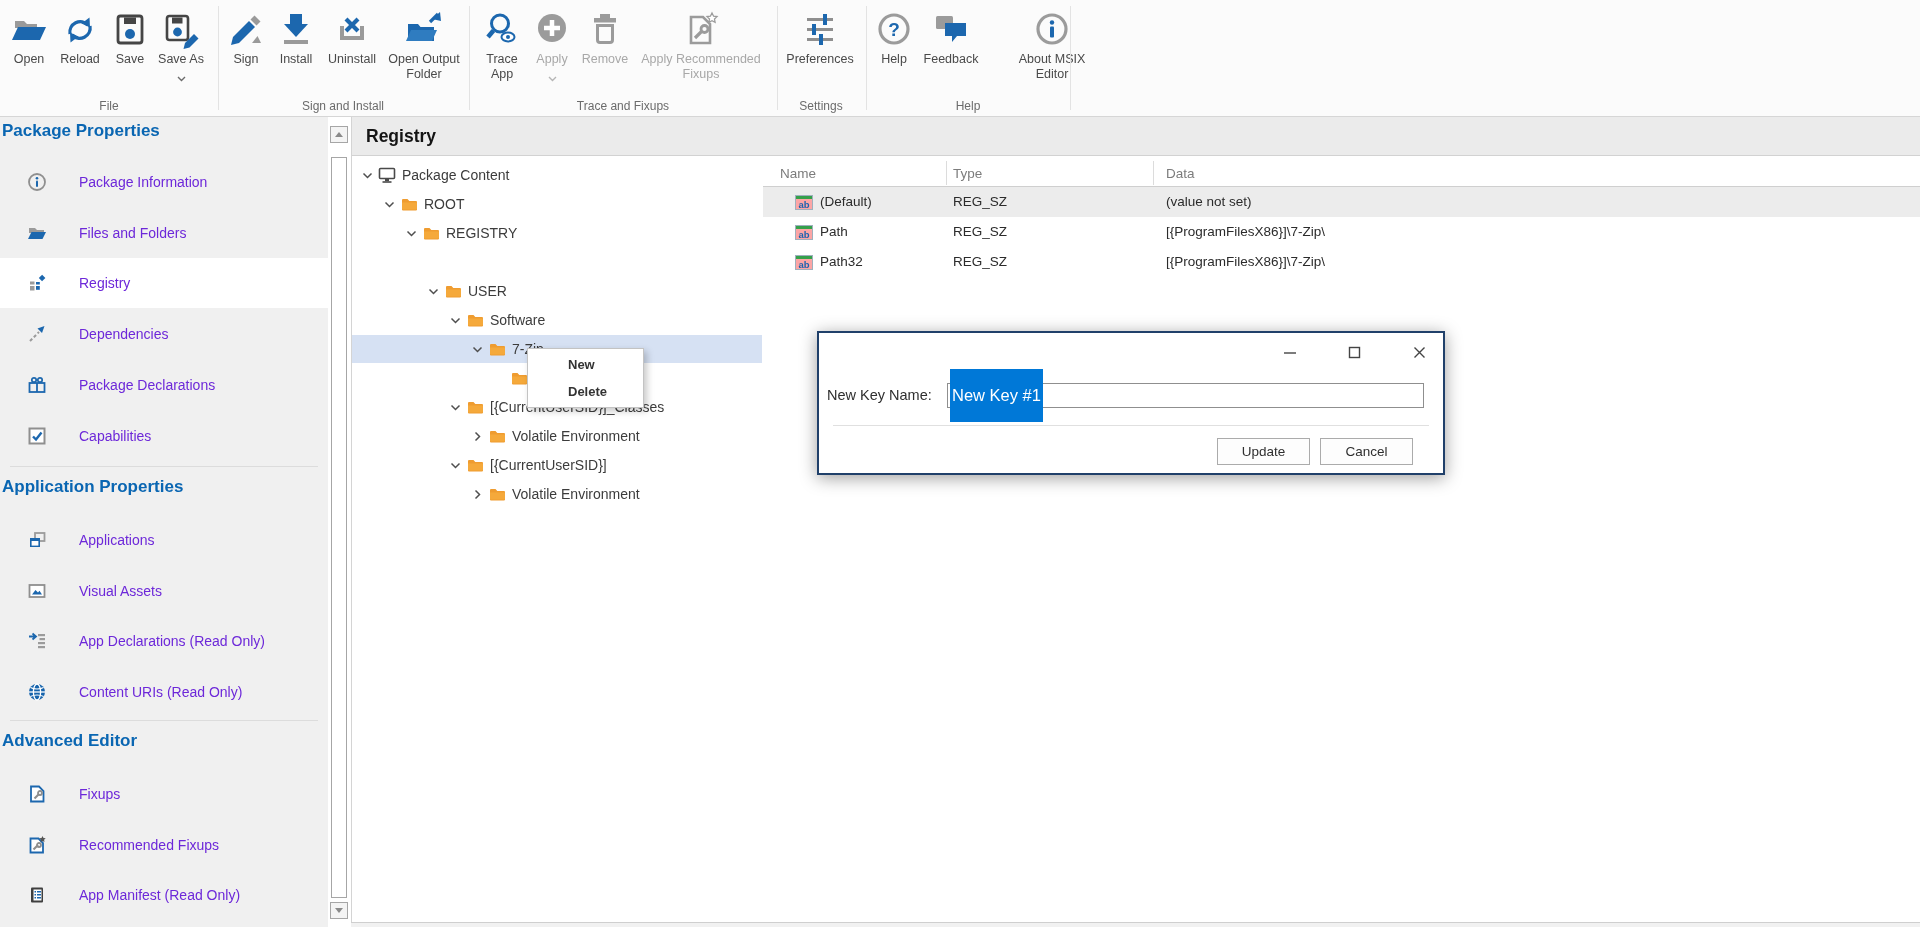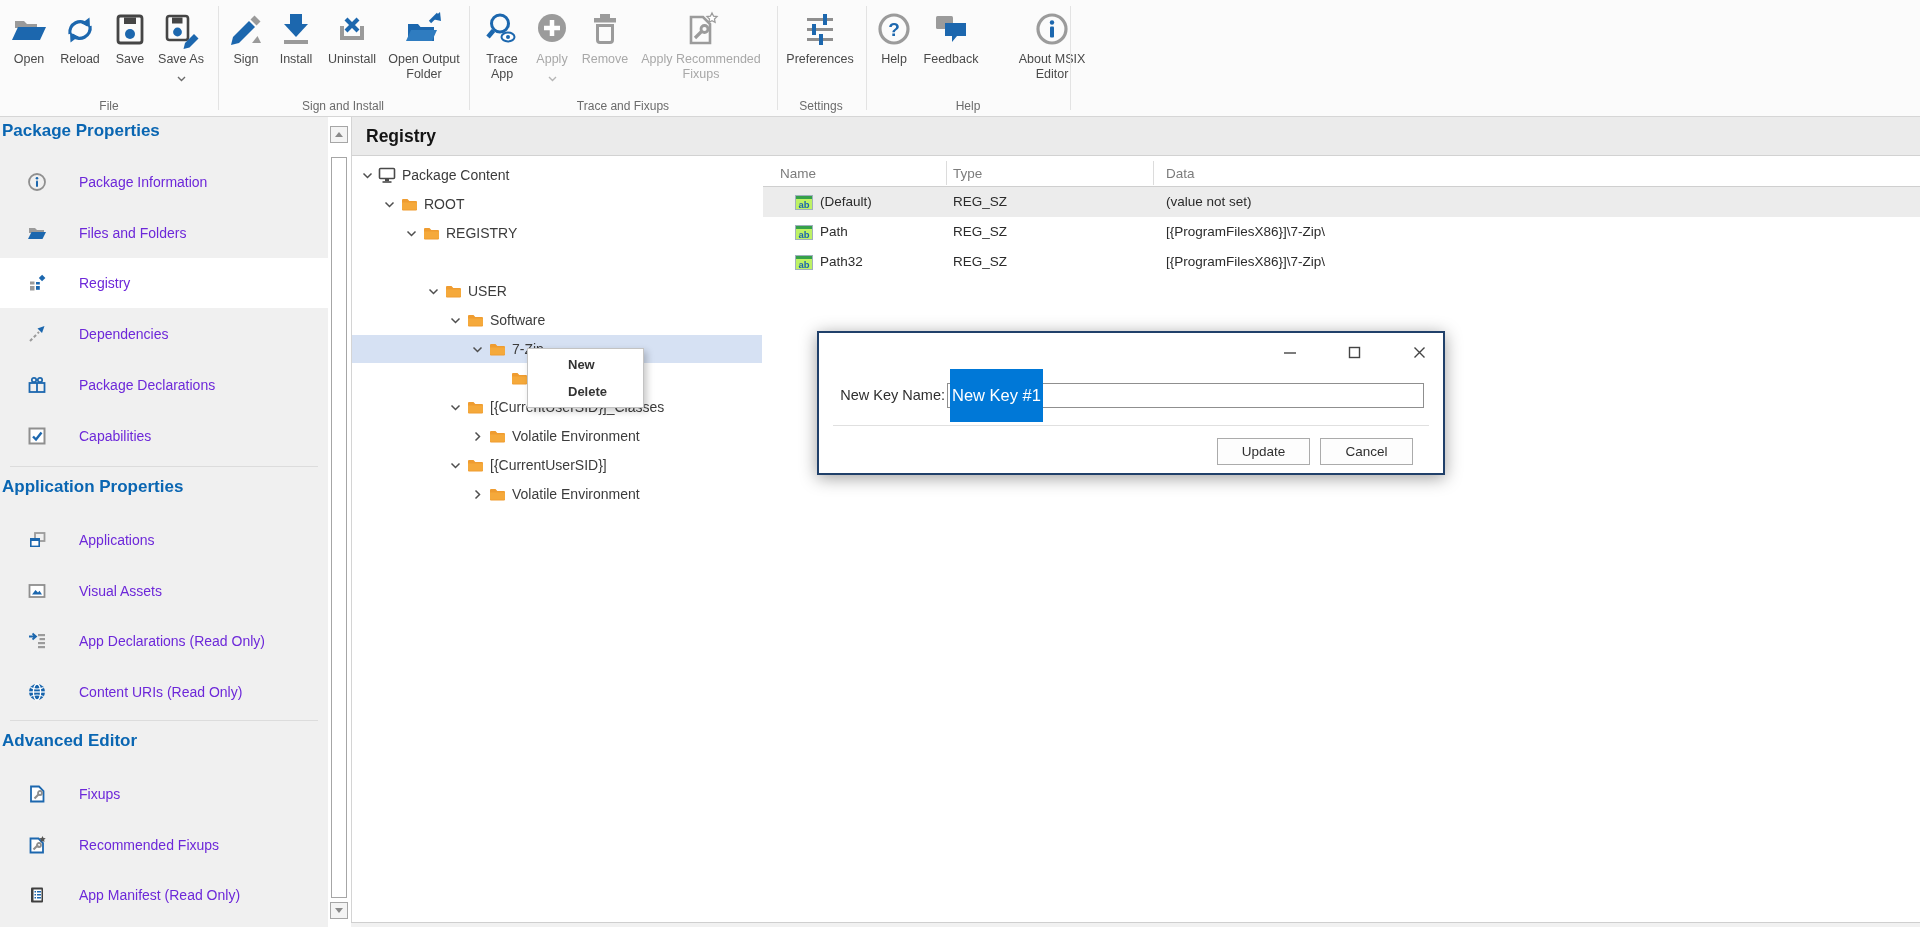--- a/index.html
+++ b/index.html
@@ -50,35 +50,35 @@
   .tchev { width:15px; height:12px; display:flex; align-items:center; justify-content:center; flex:none; }
   .tico  { width:18px; height:15px; margin-left:3px; margin-right:6px; display:flex; align-items:center; justify-content:center; flex:none; }
   .tlbl  { font-size:14px; color:#3c3c3c; white-space:nowrap; }
 
   
   .thead-cell { position:absolute; top:161px; height:25px; font-size:13.5px; color:#7c7c7c; line-height:25px; }
   .thsep { position:absolute; top:161px; width:1px; height:24px; background:#dcdcdc; }
   .thunder { position:absolute; left:763px; top:186px; width:1157px; height:1px; background:#cfcfcf; }
   .trrow { position:absolute; left:763px; width:1157px; height:30px; }
   .trrow .tc { position:absolute; top:0; height:30px; line-height:30px; font-size:13.5px; color:#2b2b2b; white-space:nowrap; }
-  .abico { position:absolute; left:32px; top:8px; width:18px; height:15px; background:#bef264; border:1px solid #9fb0bd; }
+  .abico { position:absolute; left:32px; top:8px; width:18px; height:15px; background:#fca5a5; border:1px solid #9fb0bd; }
   .abbar { position:absolute; left:0; top:0; width:100%; height:3px; background:#35a04a; }
   .abtxt { position:absolute; left:0; top:3px; width:100%; text-align:center; font-size:9.5px; font-weight:bold; color:#1a63b0; line-height:11px; }
 
   
   .cmenu { position:absolute; left:527px; top:348px; width:117px; height:60px; background:#fff;
            border:1px solid #c3c3c3; box-shadow:3px 3px 7px rgba(0,0,0,.22); z-index:40; }
   .cmi { position:absolute; left:1px; width:113px; height:27px; line-height:27px; padding-left:39px;
          font-size:13px; color:#333; cursor:default;font-weight:bold; }
 
   
   .dialog { position:absolute; left:817px; top:331px; width:628px; height:144px; background:#fff;
             border:2px solid #20406a; box-shadow:0 3px 16px rgba(0,0,0,.38); z-index:50; }
   .wc { position:absolute; top:8px; width:24px; height:22px; display:flex; align-items:center; justify-content:center; cursor:default; }
-  .dlbl { position:absolute; left:8px; top:54px; width:118px; text-align:right; font-size:14.5px; color:#2f2f2f; }
+  .dlbl { position:absolute; left:8px; top:54px; width:118px; font-size:14.5px; color:#2f2f2f; }
   .dinput { position:absolute; left:128px; top:50px; width:477px; height:25px; background:#fff; border:1px solid #8f8f8f;
             display:flex; align-items:center; padding-left:2px; }
   .dsel { background:#0078d7; color:#fff; font-size:16.5px; padding:16px 2px; line-height:21px; white-space:pre; }
   .dhr { position:absolute; left:14px; top:92px; width:596px; height:1px; background:#e0e0e0; }
   .dbtn { position:absolute; top:105px; width:93px; height:27px; background:#fdfdfd; border:1px solid #ababab;
           font-size:13.5px; color:#2f2f2f; text-align:center; line-height:25px; cursor:default; }
 </style>
 </head>
 <body>
 

